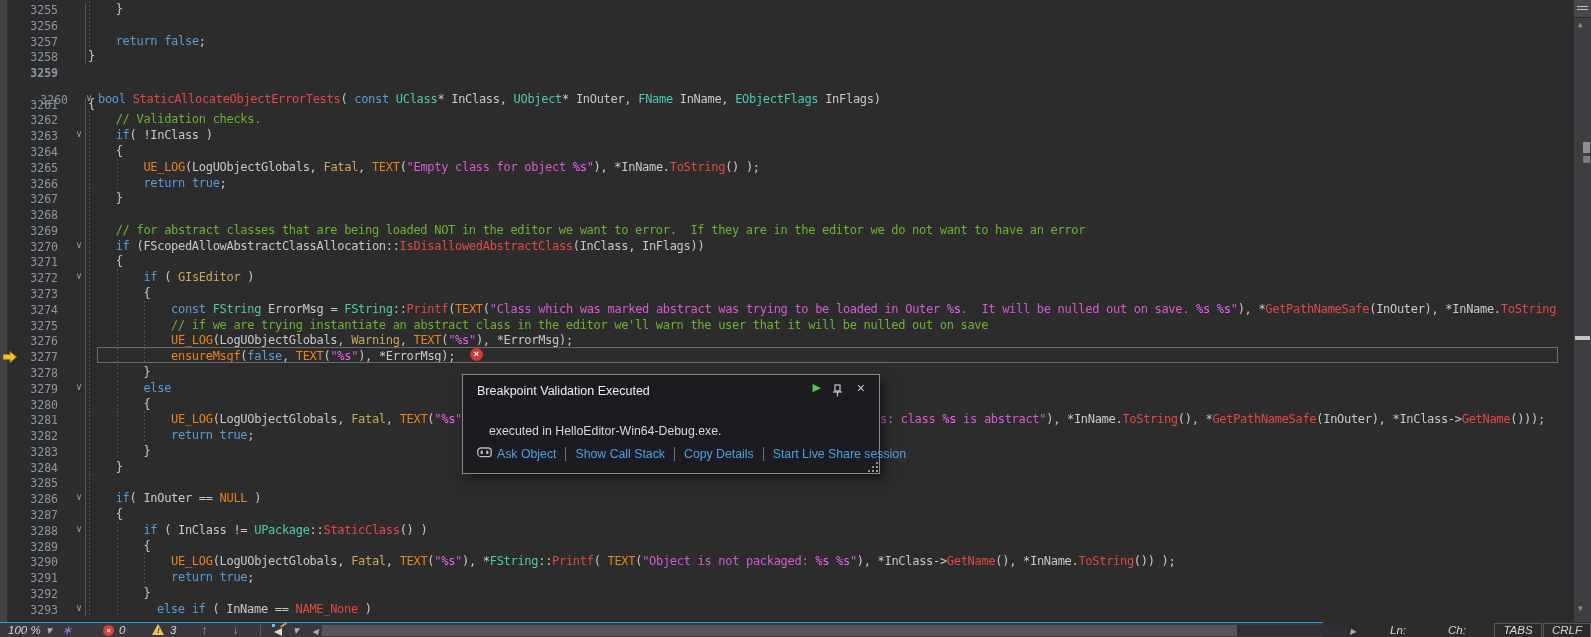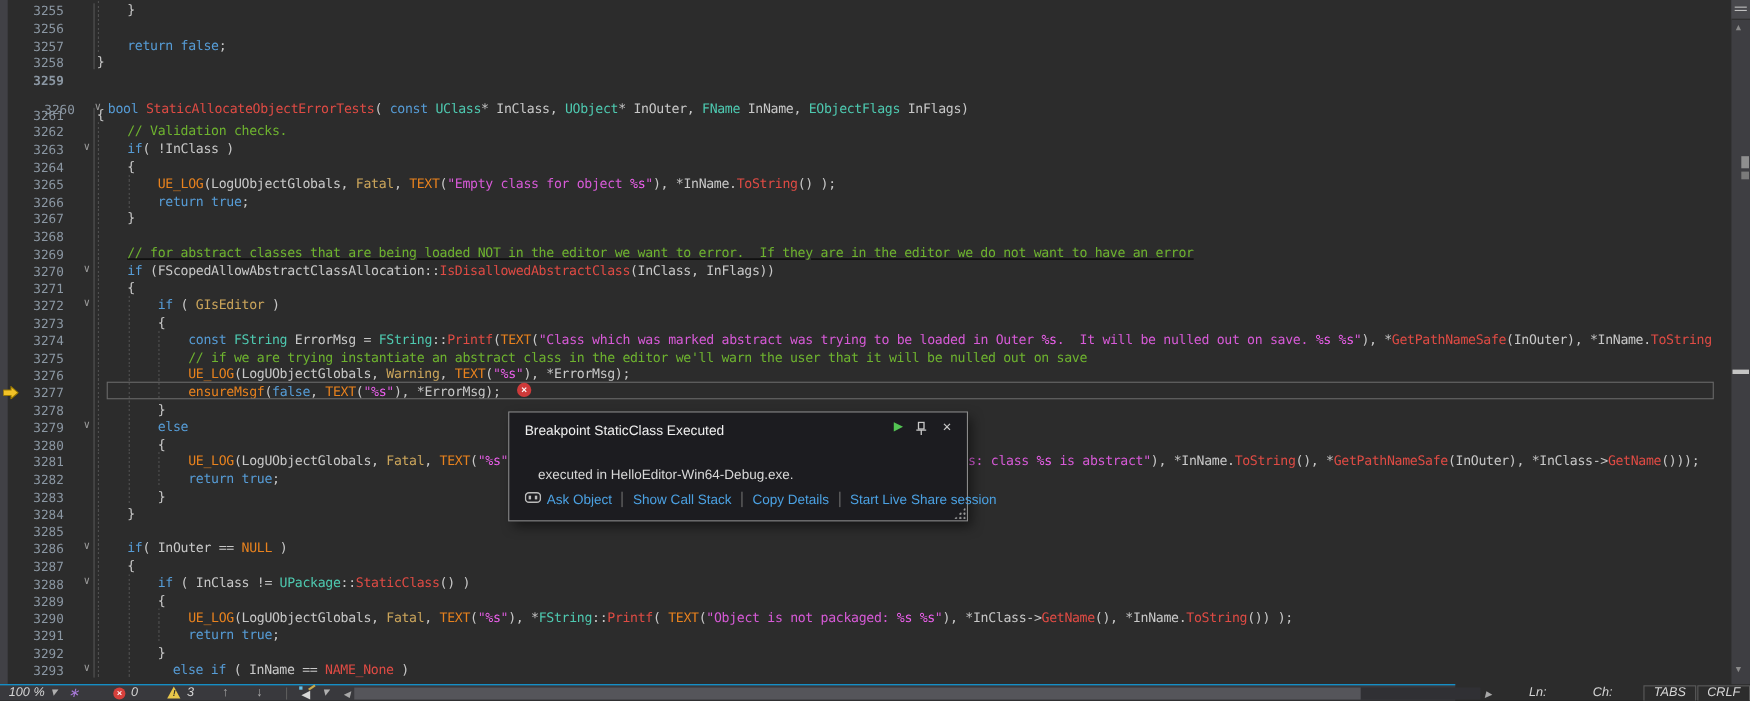--- a/index.html
+++ b/index.html
@@ -142,21 +142,21 @@
           <span class="guide" style="left: 89px;"></span>
           <span class="txt" style="left: 115.7px;"><span style="color: rgb(200, 200, 200);">}</span></span>
         </div>
         <div class="row" style="top: 206.14px;">
           <span class="lnum">3268</span>
           <span class="guide" style="left: 89px;"></span>
         </div>
         <div class="row" style="top: 221.92px;">
           <span class="lnum">3269</span>
           <span class="guide" style="left: 89px;"></span>
-          <span class="txt" style="left: 115.7px; text-decoration: underline;"><span style="color: rgb(110, 179, 47);">// for abstract classes that are being loaded NOT in the editor we want to error.  If they are in the editor we do not want to have an error</span></span>
+          <span class="txt" style="left: 115.7px;"><span style="color: rgb(110, 179, 47);">// for abstract classes that are being loaded NOT in the editor we want to error.  If they are in the editor we do not want to have an error</span></span>
         </div>
         <div class="row" style="top: 237.7px;">
           <span class="lnum">3270</span>
           <span class="fold">∨</span>
           <span class="guide" style="left: 89px;"></span>
           <span class="txt" style="left: 115.7px;"><span style="color: rgb(86, 156, 214);">if</span><span style="color: rgb(200, 200, 200);"> (FScopedAllowAbstractClassAllocation::</span><span style="color: rgb(223, 75, 68);">IsDisallowedAbstractClass</span><span style="color: rgb(200, 200, 200);">(InClass, InFlags))</span></span>
         </div>
         <div class="row" style="top: 253.48px;">
           <span class="lnum">3271</span>
           <span class="guide" style="left: 89px;"></span>
@@ -307,21 +307,21 @@
     <div id="cur-line-box"></div>
     <div id="exec-arrow">
       <svg width="14" height="12" viewBox="0 0 14 12">
         <polygon points="0,3.5 7,3.5 7,0.5 13.5,6 7,11.5 7,8.5 0,8.5" fill="#f2c227" stroke="#9c7a00" stroke-width="1"></polygon>
       </svg>
     </div>
     <div id="inline-error">×</div>
   </div>
 
   <div id="popup">
-    <div id="popup-title">Breakpoint StaticClass Executed</div>
+    <div id="popup-title">Breakpoint Validation Executed</div>
     <div id="popup-play">▶</div>
     <div id="popup-pin">
       <svg width="11" height="13" viewBox="0 0 11 13">
         <rect x="3" y="1" width="5" height="6" fill="none" stroke="#c8c8c8" stroke-width="1.2"></rect>
         <line x1="1" y1="8" x2="10" y2="8" stroke="#c8c8c8" stroke-width="1.2"></line>
         <line x1="5.5" y1="8" x2="5.5" y2="12.5" stroke="#c8c8c8" stroke-width="1.2"></line>
       </svg>
     </div>
     <div id="popup-close">×</div>
     <div class="popup-body-line" style="top:49px;margin-left:12px;">executed in HelloEditor-Win64-Debug.exe.</div>

